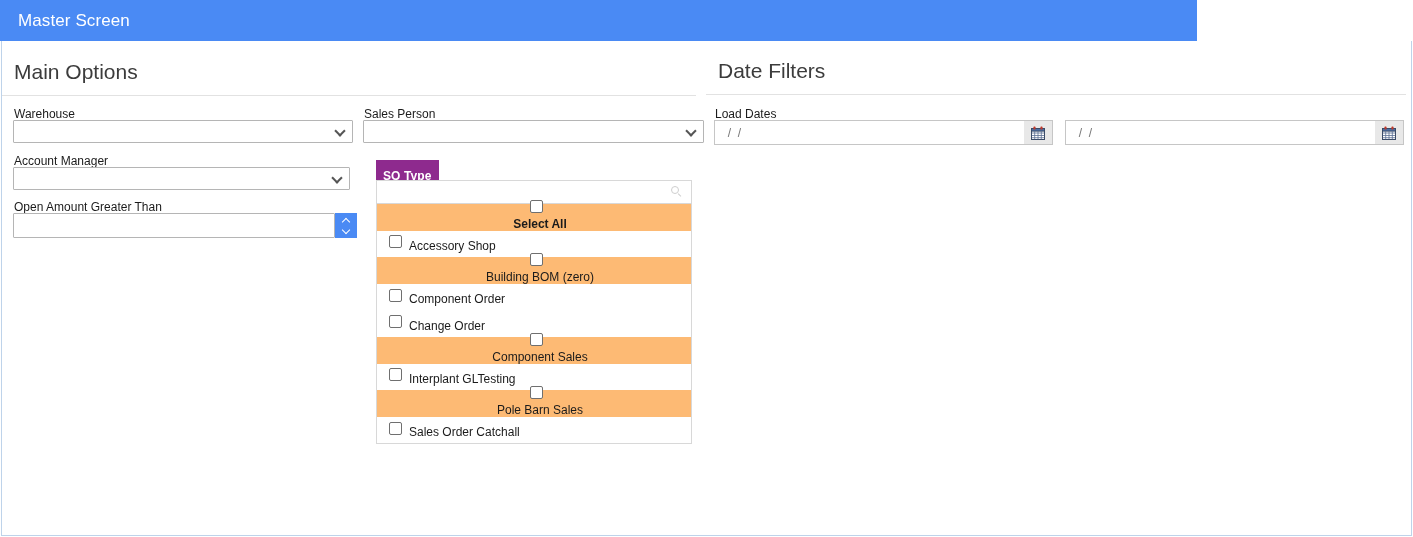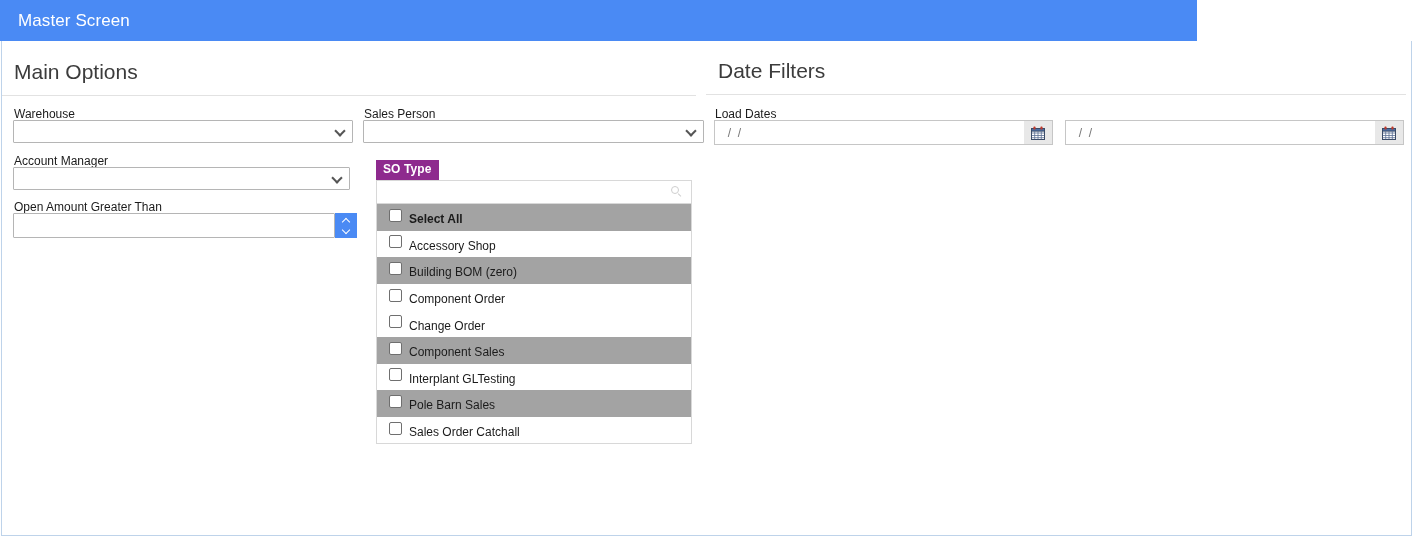--- a/index.html
+++ b/index.html
@@ -144,21 +144,21 @@
   .spinner .sp-dn { top: 13px; }
   .spinner .sp-dn::before { transform: rotate(45deg); top: 0px; }
 
   
   .sotype-badge {
     position: absolute;
     background: #8e2a8e;
     color: #ffffff;
     font-size: 12px;
     font-weight: bold;
-    padding: 3px 7px 4px 7px;
+    padding: 10px 7px 4px 7px;
     line-height: 13px;
     letter-spacing: 0.1px;
   }
   .sotype-box {
     position: absolute;
     box-sizing: border-box;
     border: 1px solid #d8d8d8;
     background: #ffffff;
   }
   .sotype-search {
@@ -205,21 +205,21 @@
   .so-list { position: relative; }
   .so-row {
     position: relative;
     height: 26.6px;
     display: flex;
     align-items: center;
     padding-left: 12px;
     box-sizing: border-box;
     cursor: pointer;
   }
-  .so-row.alt { background: #a3a3a3; }
+  .so-row.alt { background: #fdba74; flex-direction: column; }
   .so-row .cb {
     width: 13px; height: 13px;
     box-sizing: border-box;
     border: 1px solid #6f6f6f;
     background: #ffffff;
     border-radius: 2px;
     flex: 0 0 auto;
     margin-right: 7px;
     margin-top: -4px;
   }

